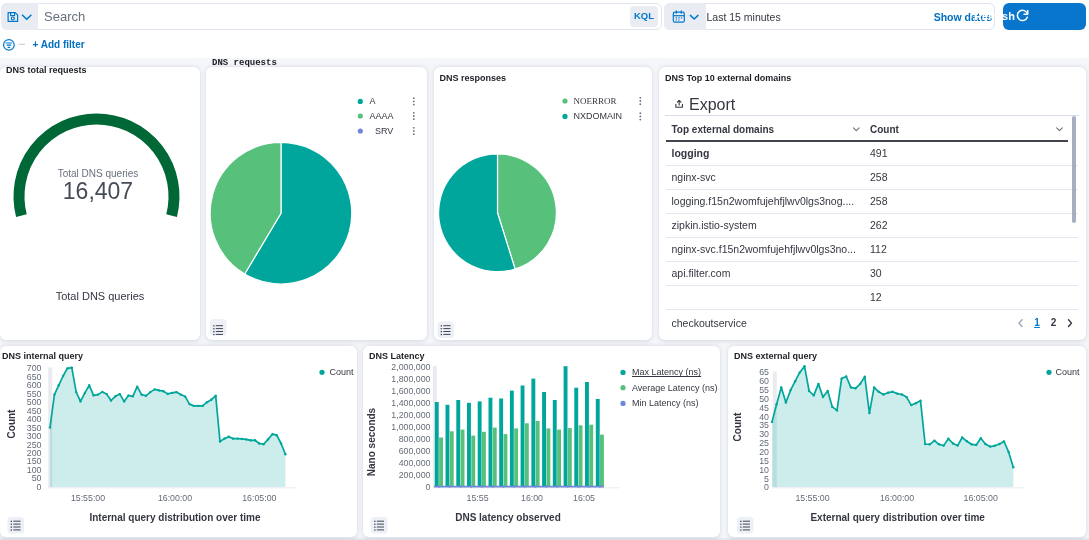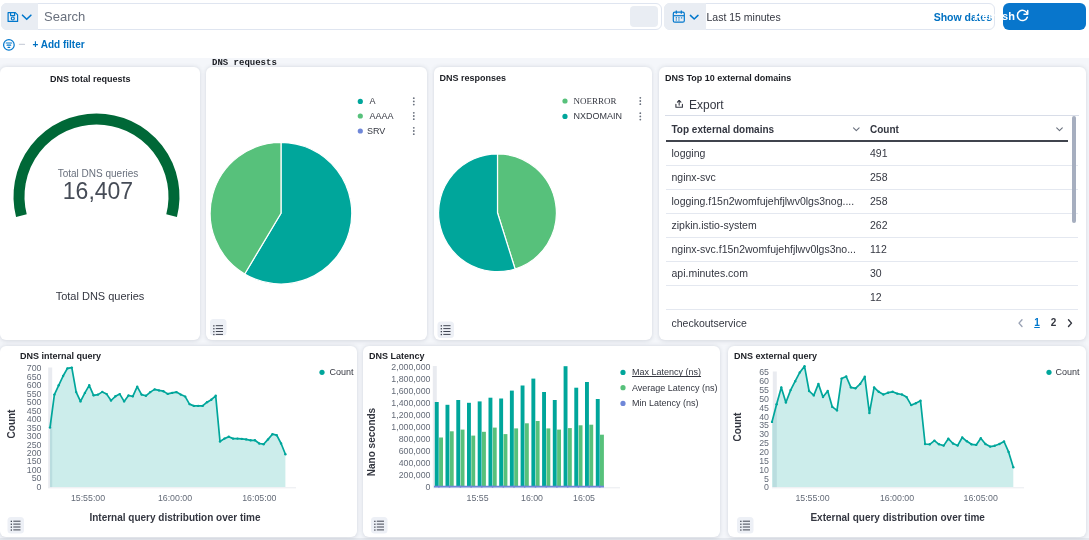--- a/index.html
+++ b/index.html
@@ -6,21 +6,21 @@
 .abs{position:absolute}
 #dashbg{position:absolute;left:0;top:58px;width:1089px;height:479.5px;background:#f4f6fa}
 #botstrip{position:absolute;left:0;top:537.5px;width:1089px;height:2.5px;background:#e5e8ee}
 .panel{position:absolute;background:#fff;border-radius:6px;box-shadow:0 .9px 4px rgba(69,79,100,.18)}
 svg.ovl{position:absolute;left:0;top:0}
 .tx{position:absolute;white-space:nowrap;line-height:12px;height:12px;color:#343741}
 .ttl{font-size:9px;font-weight:bold;color:#1c1e24}
 .g11{font-size:13px;color:#69707d}
 .g10{font-size:10px;color:#69707d}
 .d11{font-size:11px;color:#343741}
-.d10{font-size:12px;color:#343741}
+.d10{font-size:16px;color:#343741}
 .b11{font-size:10.5px;font-weight:bold;color:#0071c2}
 .b10{font-size:10px;font-weight:bold;color:#0071c2}
 .w11{font-size:11px;font-weight:bold;color:#fff}
 .kql{font-size:9.5px;font-weight:bold;color:#0077cc}
 .big{font-size:23px;color:#464c57;line-height:20px;height:20px;top:181px !important}
 .leg{font-size:9px;color:#343741}
 .hdr{font-size:10px;font-weight:bold;color:#343741}
 .cell{font-size:10.5px;color:#343741}
 .pg1{font-size:10px;font-weight:bold;color:#0077cc;text-decoration:underline}
 .pg2{font-size:10px;font-weight:bold;color:#343741}
@@ -382,60 +382,62 @@
       <text x="175" y="500.5" text-anchor="middle" font-size="8.8" fill="#646b78">16:00:00</text>
       <text x="259.3" y="500.5" text-anchor="middle" font-size="8.8" fill="#646b78">16:05:00</text>
       <text x="477.6" y="500.5" text-anchor="middle" font-size="8.8" fill="#646b78">15:55</text>
       <text x="532" y="500.5" text-anchor="middle" font-size="8.8" fill="#646b78">16:00</text>
       <text x="584" y="500.5" text-anchor="middle" font-size="8.8" fill="#646b78">16:05</text>
       <text x="812.5" y="500.5" text-anchor="middle" font-size="8.8" fill="#646b78">15:55:00</text>
       <text x="897" y="500.5" text-anchor="middle" font-size="8.8" fill="#646b78">16:00:00</text>
       <text x="980.7" y="500.5" text-anchor="middle" font-size="8.8" fill="#646b78">16:05:00</text>
     </svg>
 <div class="tx g11" style="top:10.5px;left:44px;">Search</div>
+    <div class="tx kql" style="top:10.3px;left:444px;width:400px;text-align:center;">KQL</div>
     <div class="tx d11" style="top:10.5px;left:706.5px;font-size:10.5px">Last 15 minutes</div>
     <div class="tx b11" style="top:10.5px;right:97px;margin-left:44px;">Show dates</div>
     <div class="tx w11" style="top:10.3px;left:974px;text-align:center;">Refresh</div>
     <div class="tx b10" style="top:39px;left:32.5px;">+ Add filter</div>
-    <div class="tx ttl" style="top:73px;left:6px;margin-left:44px;">DNS total requests</div>
+    <div class="tx ttl" style="top:64px;left:6px;">DNS total requests</div>
     <div class="tx ttl" style="top:57px;left:212px;font-family:Liberation Mono, monospace;">DNS requests</div>
     <div class="tx ttl" style="top:71.8px;left:439.5px;">DNS responses</div>
     <div class="tx ttl" style="top:71.8px;left:665px;">DNS Top 10 external domains</div>
-    <div class="tx ttl" style="top:350px;left:20px;">DNS internal query</div>
+    <div class="tx ttl" style="top:350px;left:2px;">DNS internal query</div>
     <div class="tx ttl" style="top:350px;left:369px;">DNS Latency</div>
     <div class="tx ttl" style="top:350px;left:734px;">DNS external query</div>
     <div class="tx g10" style="top:168px;left:-102px;width:400px;text-align:center;">Total DNS queries</div>
     <div class="tx big" style="top:186px;left:-102px;width:400px;text-align:center;">16,407</div>
     <div class="tx d11" style="top:290px;left:-100px;width:400px;text-align:center;">Total DNS queries</div>
     <div class="tx leg" style="top:95.4px;left:369.5px;">A</div>
     <div class="tx leg" style="top:110px;left:369.5px;">AAAA</div>
-    <div class="tx leg" style="top:125px;left:367px;">SRV</div>
+    <div class="tx leg" style="top:125px;left:375px;">SRV</div>
     <div class="tx leg" style="top:95px;left:573.5px;font-family:Liberation Serif, serif;">NOERROR</div>
     <div class="tx leg" style="top:110.4px;left:573.5px;">NXDOMAIN</div>
     <div class="tx d10" style="top:99.3px;left:689px;">Export</div>
     <div class="tx hdr" style="top:123.8px;left:671.5px;">Top external domains</div>
     <div class="tx hdr" style="top:123.8px;left:870px;">Count</div>
-    <div class="tx cell" style="top:147px;left:671.5px;">logging</div>
+    <div class="tx cell" style="top:147px;left:671.5px;font-weight:bold;">logging</div>
     <div class="tx cell" style="top:147px;left:870px;">491</div>
     <div class="tx cell" style="top:171px;left:671.5px;">nginx-svc</div>
     <div class="tx cell" style="top:171px;left:870px;">258</div>
     <div class="tx cell" style="top:195px;left:671.5px;">logging.f15n2womfujehfjlwv0lgs3nog....</div>
     <div class="tx cell" style="top:195px;left:870px;">258</div>
     <div class="tx cell" style="top:219px;left:671.5px;">zipkin.istio-system</div>
     <div class="tx cell" style="top:219px;left:870px;">262</div>
     <div class="tx cell" style="top:243px;left:671.5px;">nginx-svc.f15n2womfujehfjlwv0lgs3no...</div>
     <div class="tx cell" style="top:243px;left:870px;">112</div>
-    <div class="tx cell" style="top:267px;left:671.5px;">api.minutes.com</div>
+    <div class="tx cell" style="top:267px;left:671.5px;">api.filter.com</div>
     <div class="tx cell" style="top:267px;left:870px;">30</div>
     <div class="tx cell" style="top:291px;left:671.5px;margin-top:26px;">checkoutservice</div>
     <div class="tx cell" style="top:291px;left:870px;">12</div>
     <div class="tx pg1" style="top:316.6px;left:837px;width:400px;text-align:center;">1</div>
     <div class="tx pg2" style="top:316.6px;left:853.5px;width:400px;text-align:center;">2</div>
     <div class="tx leg" style="top:366.3px;left:329.5px;">Count</div>
     <div class="tx leg" style="top:366.4px;left:632px;text-decoration:underline;">Max Latency (ns)</div>
     <div class="tx leg" style="top:381.7px;left:632px;">Average Latency (ns)</div>
     <div class="tx leg" style="top:397.4px;left:632px;">Min Latency (ns)</div>
     <div class="tx leg" style="top:366.3px;left:1055.5px;">Count</div>
     <div class="tx axt" style="top:511.5px;left:-25px;width:400px;text-align:center;">Internal query distribution over time</div>
+    <div class="tx axt" style="top:511.5px;left:308px;width:400px;text-align:center;">DNS latency observed</div>
     <div class="tx axt" style="top:511.5px;left:697.7px;width:400px;text-align:center;">External query distribution over time</div>
     <div class="tx axt rot" style="left:-188.5px;top:418px;">Count</div>
     <div class="tx axt rot" style="left:171.5px;top:436px;">Nano seconds</div>
     <div class="tx axt rot" style="left:537.5px;top:421px;">Count</div>
 </div>
 </body></html>

